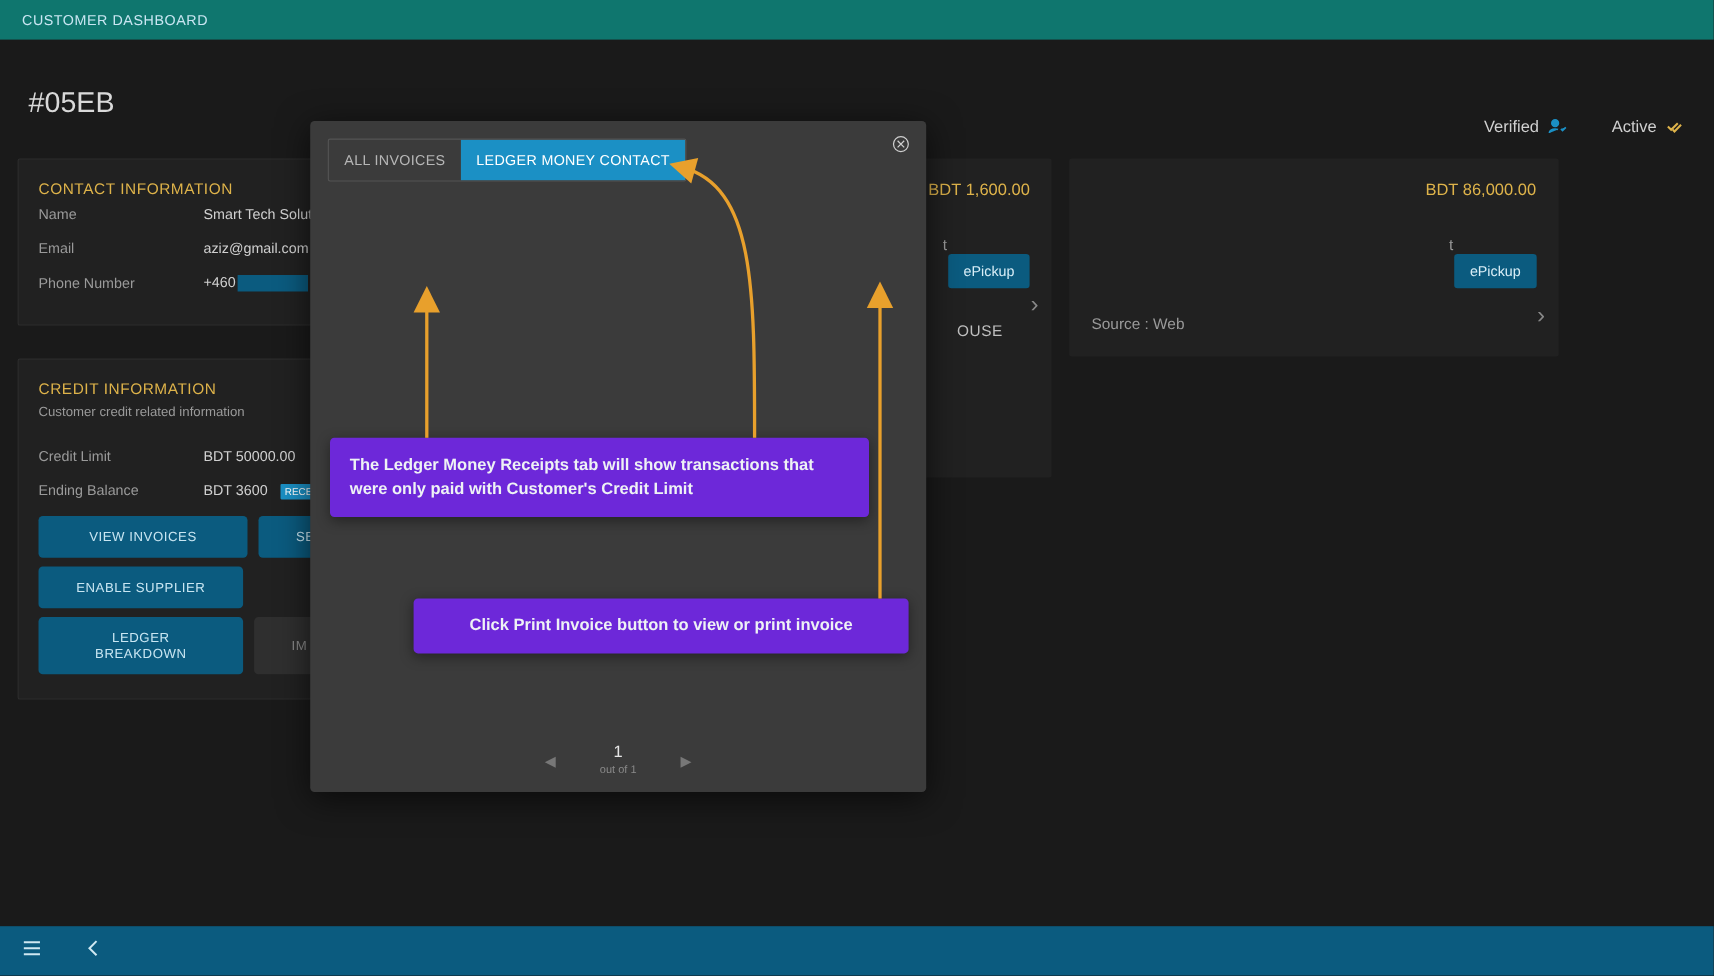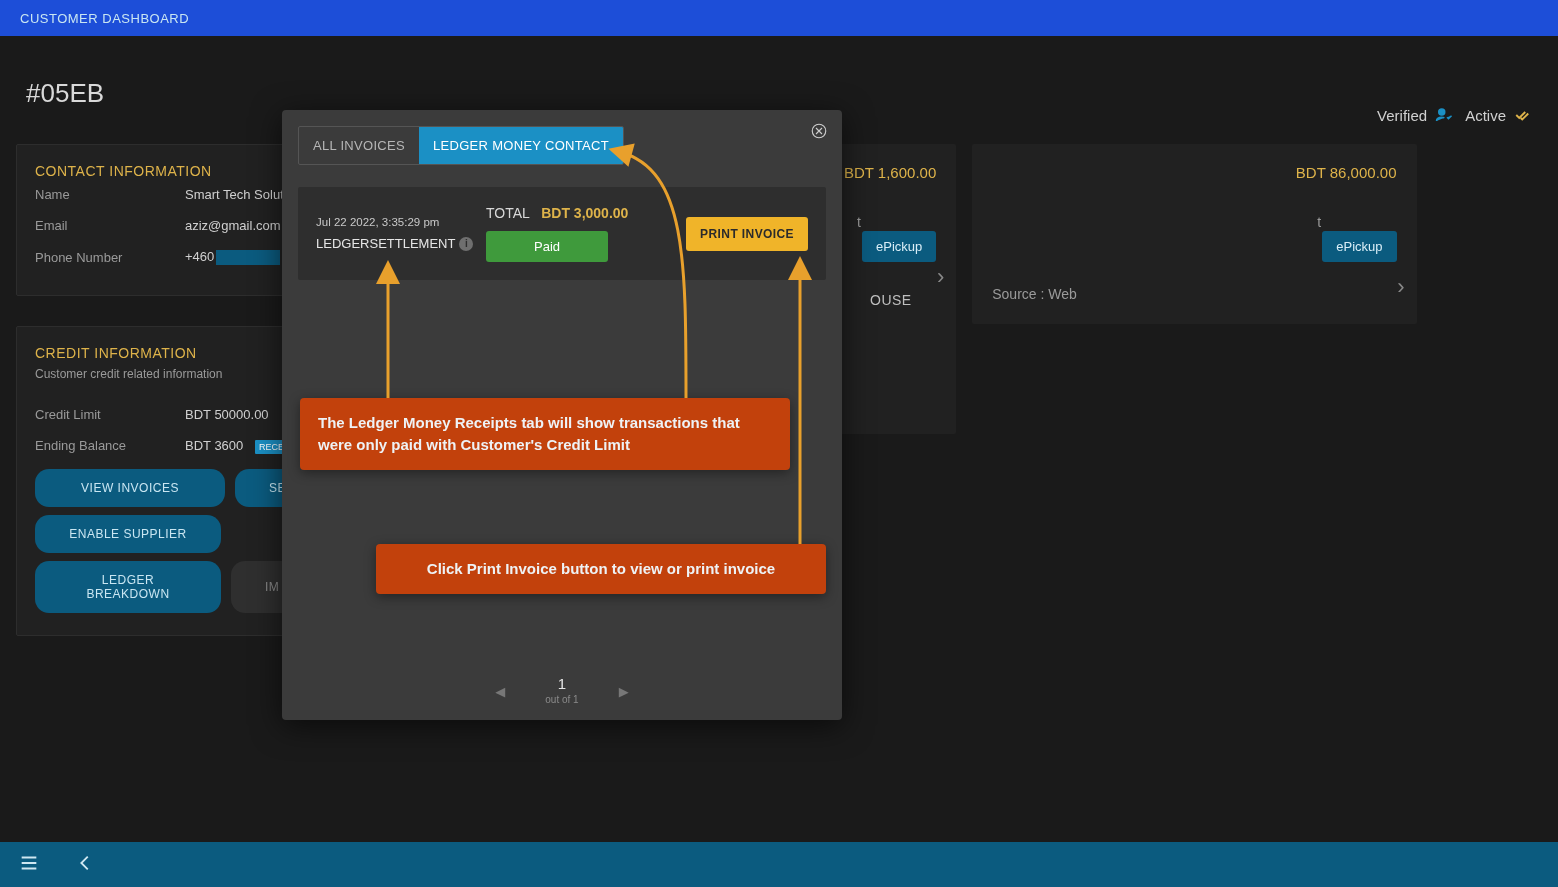--- a/index.html
+++ b/index.html
@@ -6,40 +6,40 @@
   body {
     font-family: -apple-system, "Segoe UI", "Helvetica Neue", Arial, sans-serif;
     background: #1a1a1a;
     color: #b0b0b0;
     width: 1558px;
     height: 887px;
     overflow: hidden;
     position: relative;
   }
   .topbar {
-    background: #1d4ed8;
+    background: #0f766e;
     height: 36px;
     display: flex;
     align-items: center;
     padding: 0 20px;
   }
   .topbar-title { color: #c9e6f2; font-size: 13px; letter-spacing: .5px; }
   .content {
     padding: 0 16px;
     height: 745px;
     overflow: hidden;
   }
   .header-row {
     display: flex;
     justify-content: space-between;
     align-items: center;
     padding: 26px 10px 20px 10px;
   }
   .cust-id { color: #d9d9d9; font-size: 26px; font-weight: 400; }
-  .status-right { display: flex; align-items: center; gap: 12px; margin-top: 44px; }
+  .status-right { display: flex; align-items: center; gap: 40px; margin-top: 44px; }
   .status-pair { display: flex; align-items: center; gap: 8px; color: #d0d0d0; font-size: 15px; }
   .status-pair svg { width: 18px; height: 18px; }
   .verify-icon { fill: #1b90c5; }
   .check-icon { stroke: #deb34a; stroke-width: 2.5; fill: none; }
 
   .layout { display: flex; gap: 16px; }
   .left-col { width: 480px; display: flex; flex-direction: column; gap: 30px; }
   .right-col { flex: 1; display: flex; gap: 16px; }
 
   .card {
@@ -66,21 +66,21 @@
     border-radius: 1px;
   }
   .btn-row { display: flex; gap: 10px; margin-top: 8px; flex-wrap: wrap; }
   .btn {
     border: none;
     background: #0b5b7f;
     color: #c9e6f2;
     font-size: 12px;
     letter-spacing: .5px;
     padding: 12px 34px;
-    border-radius: 14px;
+    border-radius: 4px;
     cursor: pointer;
     text-align: center;
   }
   .btn.wide1 { width: 190px; }
   .btn.wide2 { width: 186px; }
   .btn.muted { background: #2f2f2f; color: #888; }
 
   .order-card {
     background: #212121;
     border-radius: 2px;
@@ -191,21 +191,21 @@
     gap: 40px; color: #bbb; font-size: 12px;
   }
   .pager .arrow { color: #777; font-size: 13px; cursor: pointer; }
   .pager-center { text-align: center; line-height: 1.1; }
   .pager-center .num { color: #e6e6e6; font-size: 15px; display: block; }
   .pager-center .outof { color: #8a8a8a; font-size: 10px; }
 
   
   .callout {
     position: absolute;
-    background: #c2410c;
+    background: #6d28d9;
     color: #eef2f5;
     font-size: 15px;
     font-weight: 600;
     padding: 14px 18px;
     border-radius: 4px;
     line-height: 1.45;
     box-shadow: 0 3px 12px rgba(0,0,0,.4);
   }
   .callout1 { left: 300px; top: 398px; width: 490px; }
   .callout2 { left: 376px; top: 544px; width: 450px; text-align: center; }
@@ -332,37 +332,20 @@
   <span class="modal-close">
     <svg viewBox="0 0 24 24">
         <circle cx="12" cy="12" r="9"></circle>
         <path d="M8 8l8 8M16 8l-8 8"></path>
       </svg>
   </span>
   <div class="tabbar">
     <button class="tab">ALL INVOICES</button>
     <button class="tab active">LEDGER MONEY CONTACT</button>
   </div>
-  <div class="receipt">
-    <div class="receipt-left">
-      <div class="receipt-date">Jul 22 2022, 3:35:29 pm</div>
-      <div class="receipt-type">
-        <span>LEDGERSETTLEMENT</span>
-        <span class="info-i">i</span>
-      </div>
-    </div>
-    <div class="receipt-mid">
-      <div class="total-row">
-        <span>TOTAL</span>
-        <span class="amt">BDT 3,000.00</span>
-      </div>
-      <span class="paid-badge">Paid</span>
-    </div>
-    <button class="print-btn">PRINT INVOICE</button>
-  </div>
 
   <div class="pager">
     <span class="arrow">◀</span>
     <span class="pager-center">
       <span class="num">1</span>
       <span class="outof">out of 1</span>
     </span>
     <span class="arrow">▶</span>
   </div>
 </div>

